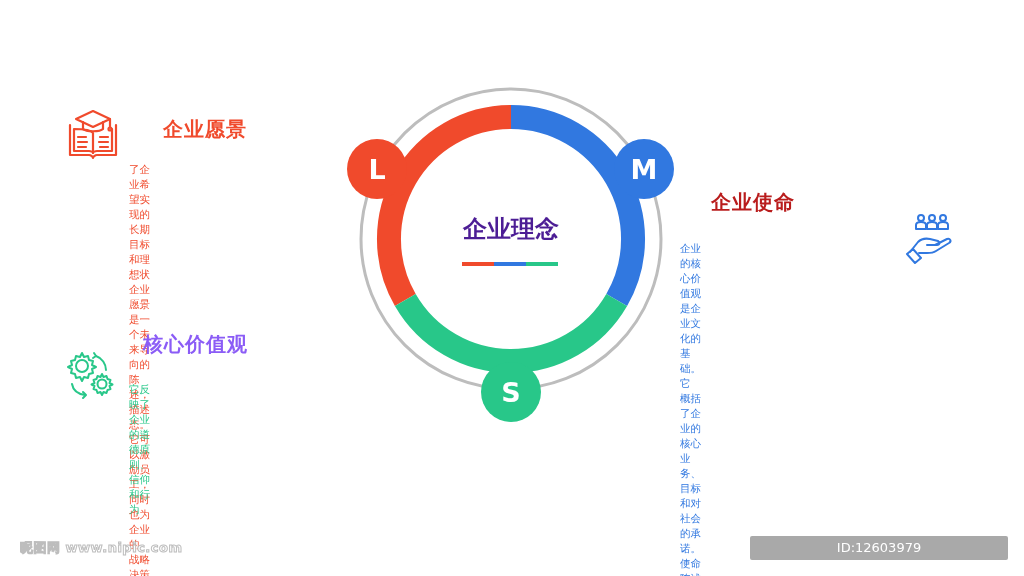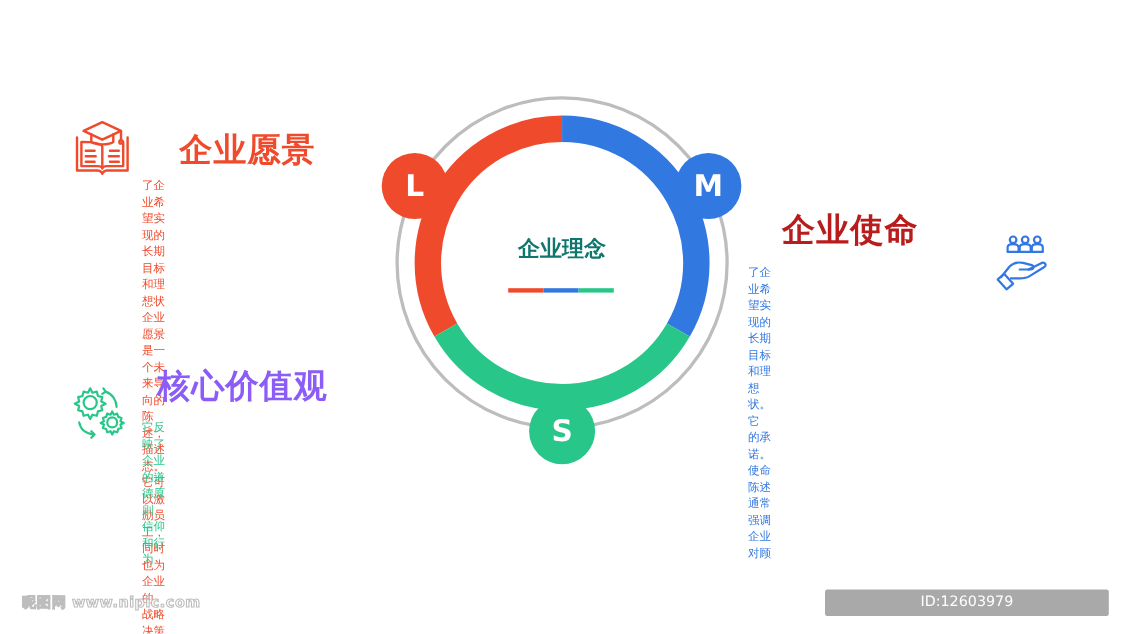--- a/index.html
+++ b/index.html
@@ -1,25 +1,25 @@
 <!DOCTYPE html>
 <html><head>
 <meta charset="utf-8">
 <style>
   html, body { margin:0; padding:0; }
   body { width:1024px; height:576px; background:#ffffff; position:relative; overflow:hidden;
          font-family:"DejaVu Sans", sans-serif; }
   .abs { position:absolute; }
-  .heading { font-weight:bold; font-size:30px; letter-spacing:1px; white-space:nowrap; }
+  .heading { font-weight:bold; font-size:20px; letter-spacing:1px; white-space:nowrap; }
   .desc { font-size:10.5px; line-height:15px; }
   .badge { position:absolute; width:60px; height:60px; border-radius:50%; color:#fff;
            font-family:"DejaVu Sans", sans-serif; font-weight:bold; font-size:27px;
            display:flex; align-items:center; justify-content:center; }
   .center-title { position:absolute; left:431px; top:213px; width:160px; text-align:center;
-                  font-size:20px; font-weight:bold; color:#0f766e; }
+                  font-size:24px; font-weight:bold; color:#4c1d95; }
   .underline { position:absolute; top:262px; height:4px; }
   .wm-left { position:absolute; left:20px; top:539px; font-size:13px; font-weight:bold;
              color:#fff; -webkit-text-stroke:1px #bdbdbd; letter-spacing:0.5px; }
   .wm-right { position:absolute; left:750px; top:536px; width:258px; height:24px; background:#a9a9a9;
               border-radius:2px; color:#fff; font-size:13px; line-height:24px; text-align:center; }
 </style>
 </head>
 <body>
 
 <svg class="abs" style="left:0;top:0" width="1024" height="576" viewBox="0 0 1024 576">
@@ -76,21 +76,22 @@
   <div class="abs heading" style="left:143px;top:331px;color:#8b5cf6;">核心价值观</div>
   <div class="abs desc" style="left:129px;top:382px;color:#28C789;">
     <div>它反映了企业的道德原则、信仰和行为</div>
 
   </div>
 </div>
 
 <div class="abs" style="left:0;top:0;">
   <div class="abs heading" style="left:711px;top:189px;color:#b91c1c;">企业使命</div>
   <div class="abs desc" style="left:680px;top:241px;color:#3178E0;">
-    <div>了企业希望实现的长期目标和理想状。它</div>
+    <div>企业的核心价值观是企业文化的基础。它</div>
+    <div>概括了企业的核心业务、目标和对社会</div>
     <div>的承诺。使命陈述通常强调企业对顾</div>
 
   </div>
   <svg class="abs" style="left:905px;top:212px" width="54" height="54" viewBox="0 0 54 54" fill="none" stroke="#3178E0" stroke-width="2" stroke-linejoin="round" stroke-linecap="round">
     <circle cx="16" cy="6" r="3"></circle>
       <path d="M11 17 v-4 c0 -2 2 -3 5 -3 c3 0 5 1 5 3 v4z"></path>
     <circle cx="27" cy="6" r="3"></circle>
       <path d="M22 17 v-4 c0 -2 2 -3 5 -3 c3 0 5 1 5 3 v4z"></path>
     <circle cx="38" cy="6" r="3"></circle>
       <path d="M33 17 v-4 c0 -2 2 -3 5 -3 c3 0 5 1 5 3 v4z"></path>

